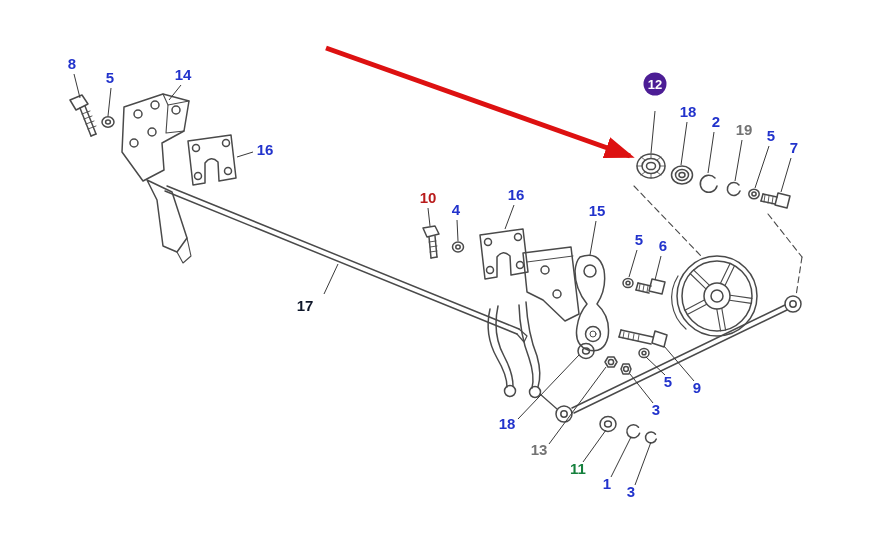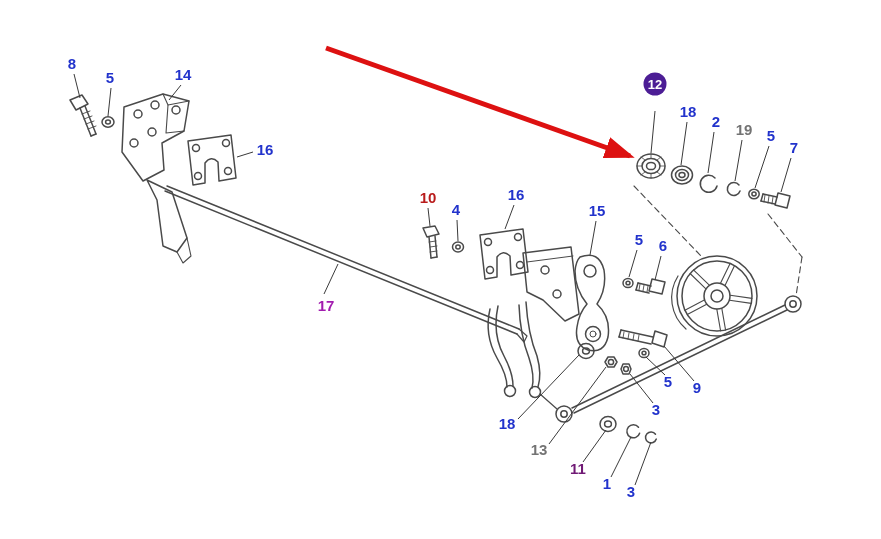--- a/index.html
+++ b/index.html
@@ -306,26 +306,26 @@
       <div class="part-label" style="left: 428px; top: 197px; color: #b91c1c;">10</div>
       <div class="part-label" style="left: 456px; top: 209px; color: rgb(34, 51, 204);">4</div>
       <div class="part-label" style="left: 516px; top: 194px; color: rgb(34, 51, 204);">16</div>
       <div class="part-label" style="left: 597px; top: 210px; color: rgb(34, 51, 204);">15</div>
       <div class="part-label highlighted" style="left: 655px; top: 84px; color: rgb(255, 255, 255); background: #4c1d95;">12</div>
       <div class="part-label" style="left: 688px; top: 111px; color: rgb(34, 51, 204);">18</div>
       <div class="part-label" style="left: 716px; top: 121px; color: rgb(34, 51, 204);">2</div>
       <div class="part-label" style="left: 744px; top: 129px; color: #737373;">19</div>
       <div class="part-label" style="left: 771px; top: 135px; color: rgb(34, 51, 204);">5</div>
       <div class="part-label" style="left: 794px; top: 147px; color: rgb(34, 51, 204);">7</div>
-      <div class="part-label" style="left: 326px; top: 305px; color: #a21caf;">17</div>
+      <div class="part-label" style="left: 305px; top: 305px; color: #0f172a;">17</div>
       <div class="part-label" style="left: 639px; top: 239px; color: rgb(34, 51, 204);">5</div>
       <div class="part-label" style="left: 663px; top: 245px; color: rgb(34, 51, 204);">6</div>
       <div class="part-label" style="left: 668px; top: 381px; color: rgb(34, 51, 204);">5</div>
       <div class="part-label" style="left: 697px; top: 387px; color: rgb(34, 51, 204);">9</div>
       <div class="part-label" style="left: 656px; top: 409px; color: rgb(34, 51, 204);">3</div>
       <div class="part-label" style="left: 507px; top: 423px; color: rgb(34, 51, 204);">18</div>
       <div class="part-label" style="left: 539px; top: 449px; color: #737373;">13</div>
-      <div class="part-label" style="left: 578px; top: 468px; color: #701a75;">11</div>
+      <div class="part-label" style="left: 578px; top: 468px; color: #15803d;">11</div>
       <div class="part-label" style="left: 607px; top: 483px; color: rgb(34, 51, 204);">1</div>
       <div class="part-label" style="left: 631px; top: 491px; color: rgb(34, 51, 204);">3</div>
     </div>
 
 </div>
 
 </body></html>

